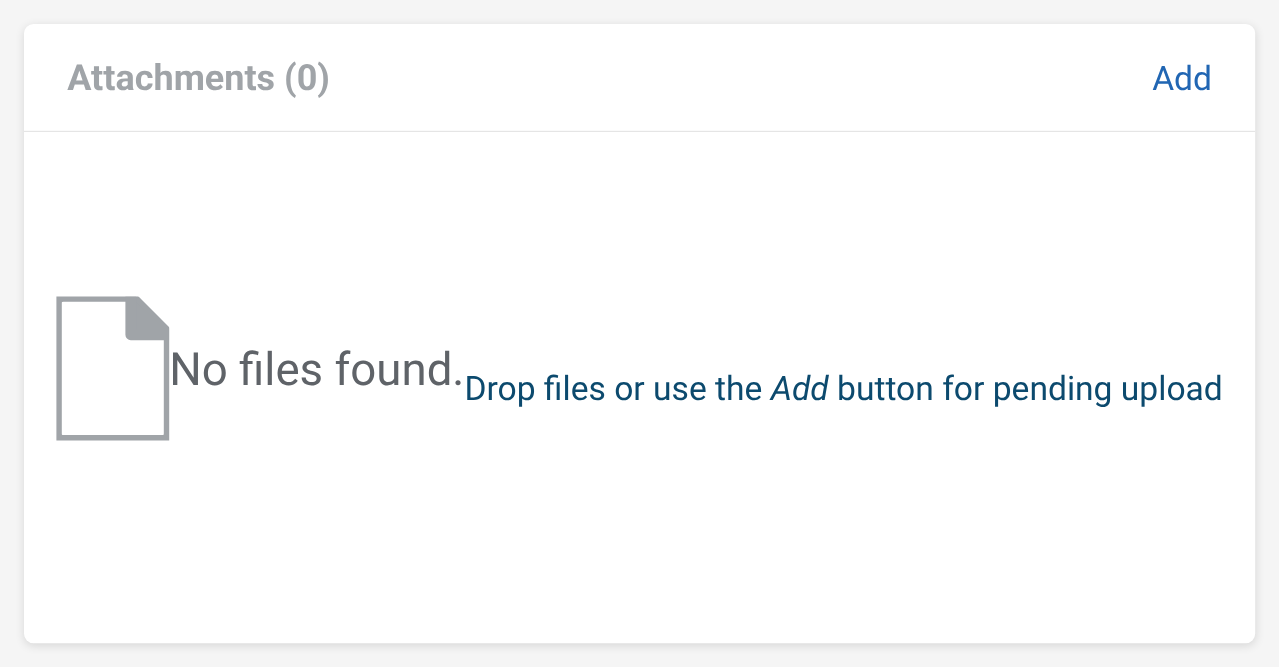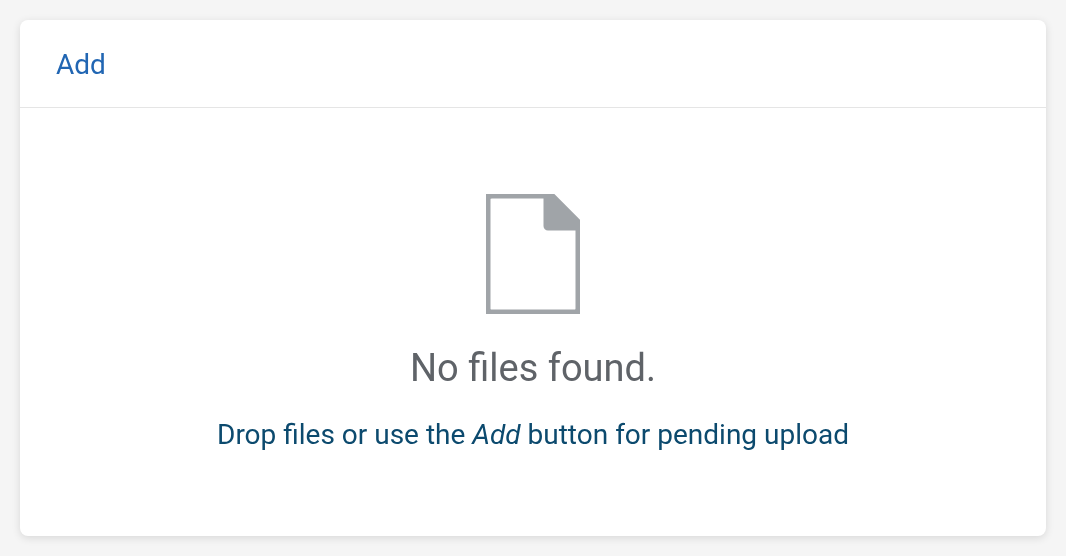--- a/index.html
+++ b/index.html
@@ -44,21 +44,20 @@
       font-size: 28px;
       font-weight: 400;
       color: #2166b3;
       text-decoration: none;
       cursor: pointer;
     }
     
     .panel-body {
       flex: 1;
       display: flex;
-      flex-direction: column;
       align-items: center;
       justify-content: center;
       padding: 20px;
     }
     
     .file-icon {
       margin-bottom: 28px;
     }
     
     .empty-title {
@@ -76,20 +75,21 @@
     
     .empty-subtitle em {
       font-style: italic;
     }
   </style>
 </head>
 <body>
 
 <div class="panel">
   <div class="panel-header">
+    <h2 class="panel-title">Attachments (0)</h2>
     <a class="add-link">Add</a>
   </div>
   <div class="panel-body">
     <div class="file-icon">
       <svg width="94" height="120" viewBox="0 0 94 120" xmlns="http://www.w3.org/2000/svg">
         <path d="M 6 0 L 62 0 L 94 32 L 94 114 Q 94 120 88 120 L 6 120 Q 0 120 0 114 L 0 6 Q 0 0 6 0 Z" fill="none" stroke="#a0a4a8" stroke-width="9" stroke-linejoin="round"></path>
         <path d="M 62 0 L 62 32 L 94 32" fill="#a0a4a8" stroke="#a0a4a8" stroke-width="9" stroke-linejoin="round"></path>
       </svg>
     </div>
     <div class="empty-title">No files found.</div>

